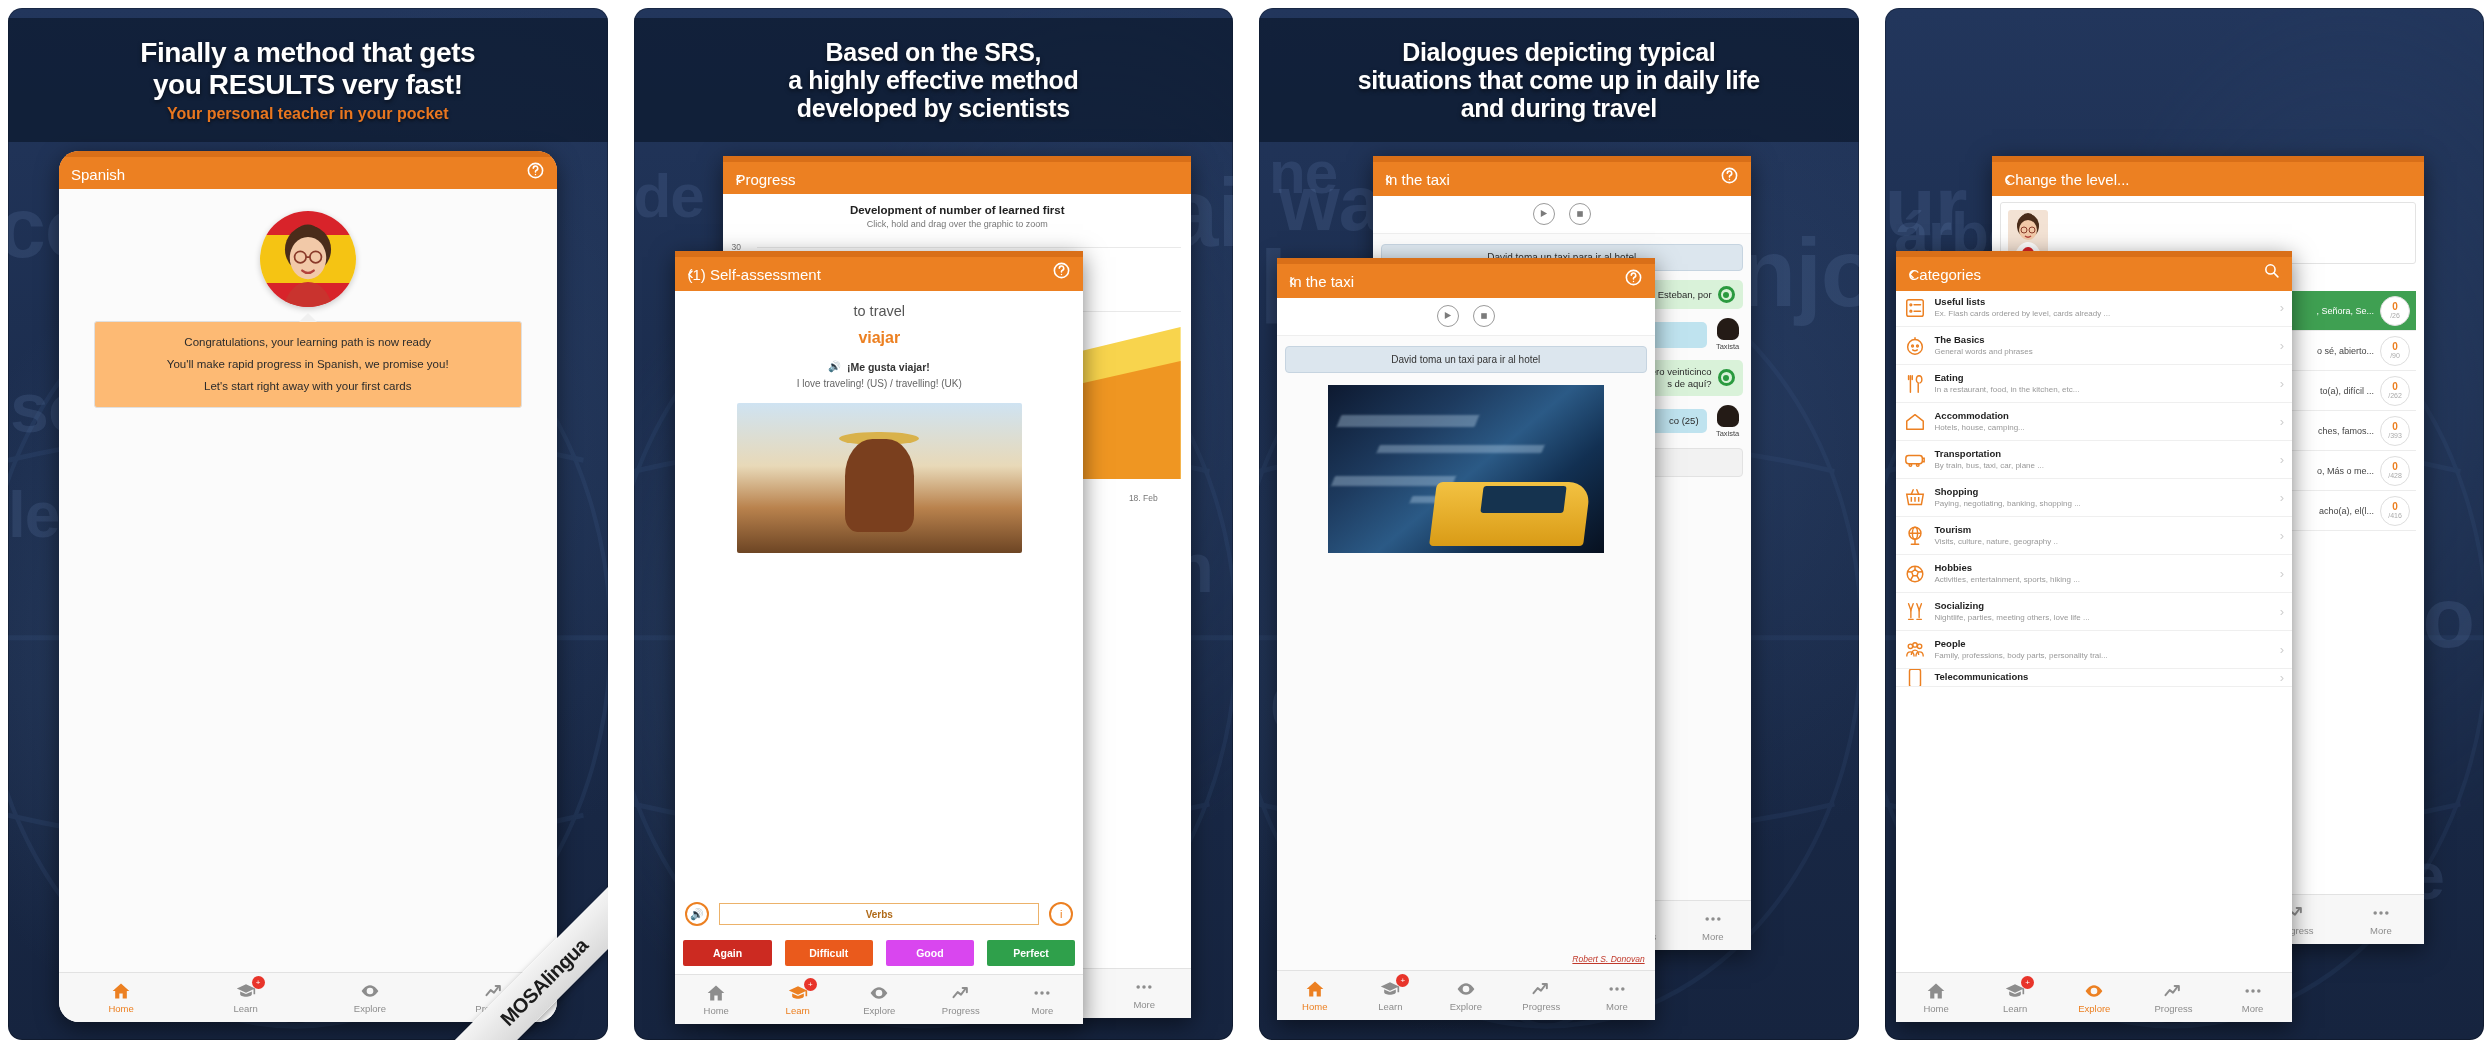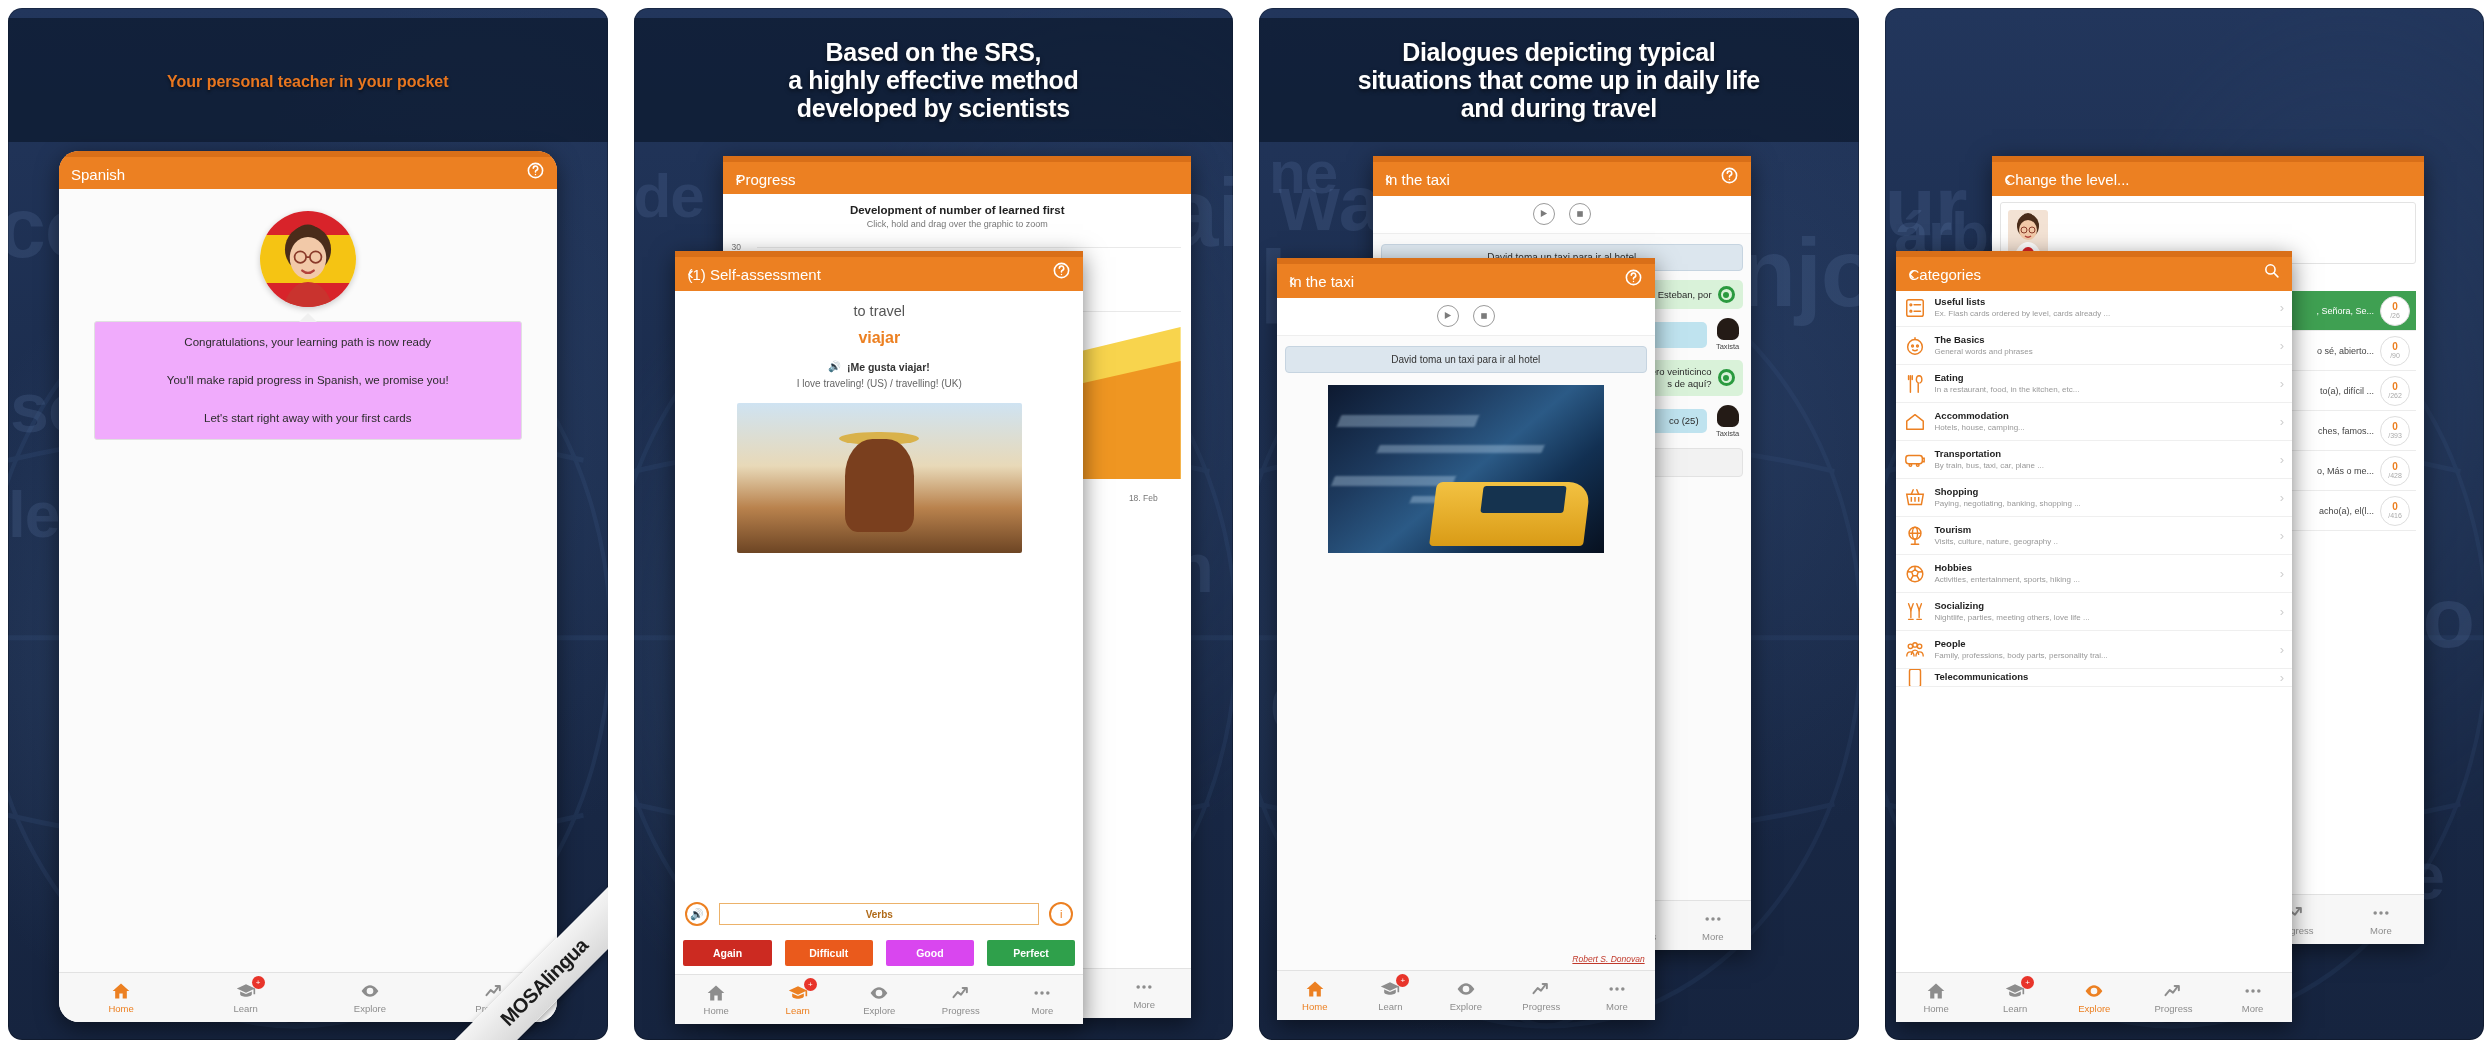--- a/index.html
+++ b/index.html
@@ -93,22 +93,22 @@
     background:#e8342a; color:#fff; font-size:8px; display:flex; align-items:center; justify-content:center;
   }
 
   
   .p1-phone { left:8.5%; top:143px; width:83%; bottom:18px;border-radius:20px; }
   .p1-body { flex:1; background:#fbfbfb; position:relative; display:flex; flex-direction:column; align-items:center; }
   .avatar-wrap { margin-top:22px; width:96px; height:96px; border-radius:50%; overflow:hidden; position:relative;
      box-shadow:0 2px 6px rgba(0,0,0,.2); }
   .flag-es { position:absolute; inset:0; background:linear-gradient(#d8232a 0 25%, #f5c413 25% 75%, #d8232a 75% 100%); }
   .msgbox {
-    margin-top:14px; width:86%; background:#f0abfc; border:1px solid #e0e0e0; border-radius:3px;
-    padding:13px 10px; display:flex; flex-direction:column; gap:23px; position:relative;
+    margin-top:14px; width:86%; background:#fdba74; border:1px solid #e0e0e0; border-radius:3px;
+    padding:13px 10px; display:flex; flex-direction:column; gap:7px; position:relative;
   }
   .msgbox:before{
     content:""; position:absolute; top:-9px; left:50%; transform:translateX(-50%);
     border-left:9px solid transparent; border-right:9px solid transparent; border-bottom:9px solid #f0f0f0;
   }
   .msgline { font-size:11.5px; color:#2b2b2b; text-align:center; line-height:1.3; }
 
   
   .ribbon {
     position:absolute; right:-56px; bottom:36px; width:240px; height:44px;
@@ -240,20 +240,22 @@
         </g>
         <g fill="#3c5a87" opacity="0.55">
           <path d="M120 120 q35 -18 62 6 q22 20 4 44 q-26 24 -56 6 q-24 -16 -10 -56z"></path>
           <path d="M215 150 q42 -10 60 20 q12 34 -18 54 q-40 16 -56 -18 q-8 -36 14 -56z"></path>
           <path d="M105 235 q40 -8 48 26 q6 40 -26 52 q-36 6 -40 -34 q0 -32 18 -44z"></path>
         </g>
       </svg>
     </div>
 
     <div class="headband">
+      <div class="headline" style="white-space:pre-line">Finally a method that gets
+you RESULTS very fast!</div>
       <div class="subline">Your personal teacher in your pocket</div>
     </div>
 
     <div class="phone p1-phone">
       <div class="appbar">
         <span class="appbar title">Spanish</span>
         <span class="help">
           <svg class="hicon" viewBox="0 0 24 24" fill="none" stroke="#fff" stroke-width="2">
               <circle cx="12" cy="12" r="9"></circle>
               <path d="M9.2 9.2a2.8 2.8 0 1 1 3.6 2.7c-.6.2-.8.7-.8 1.3v.6" stroke-linecap="round"></path>

